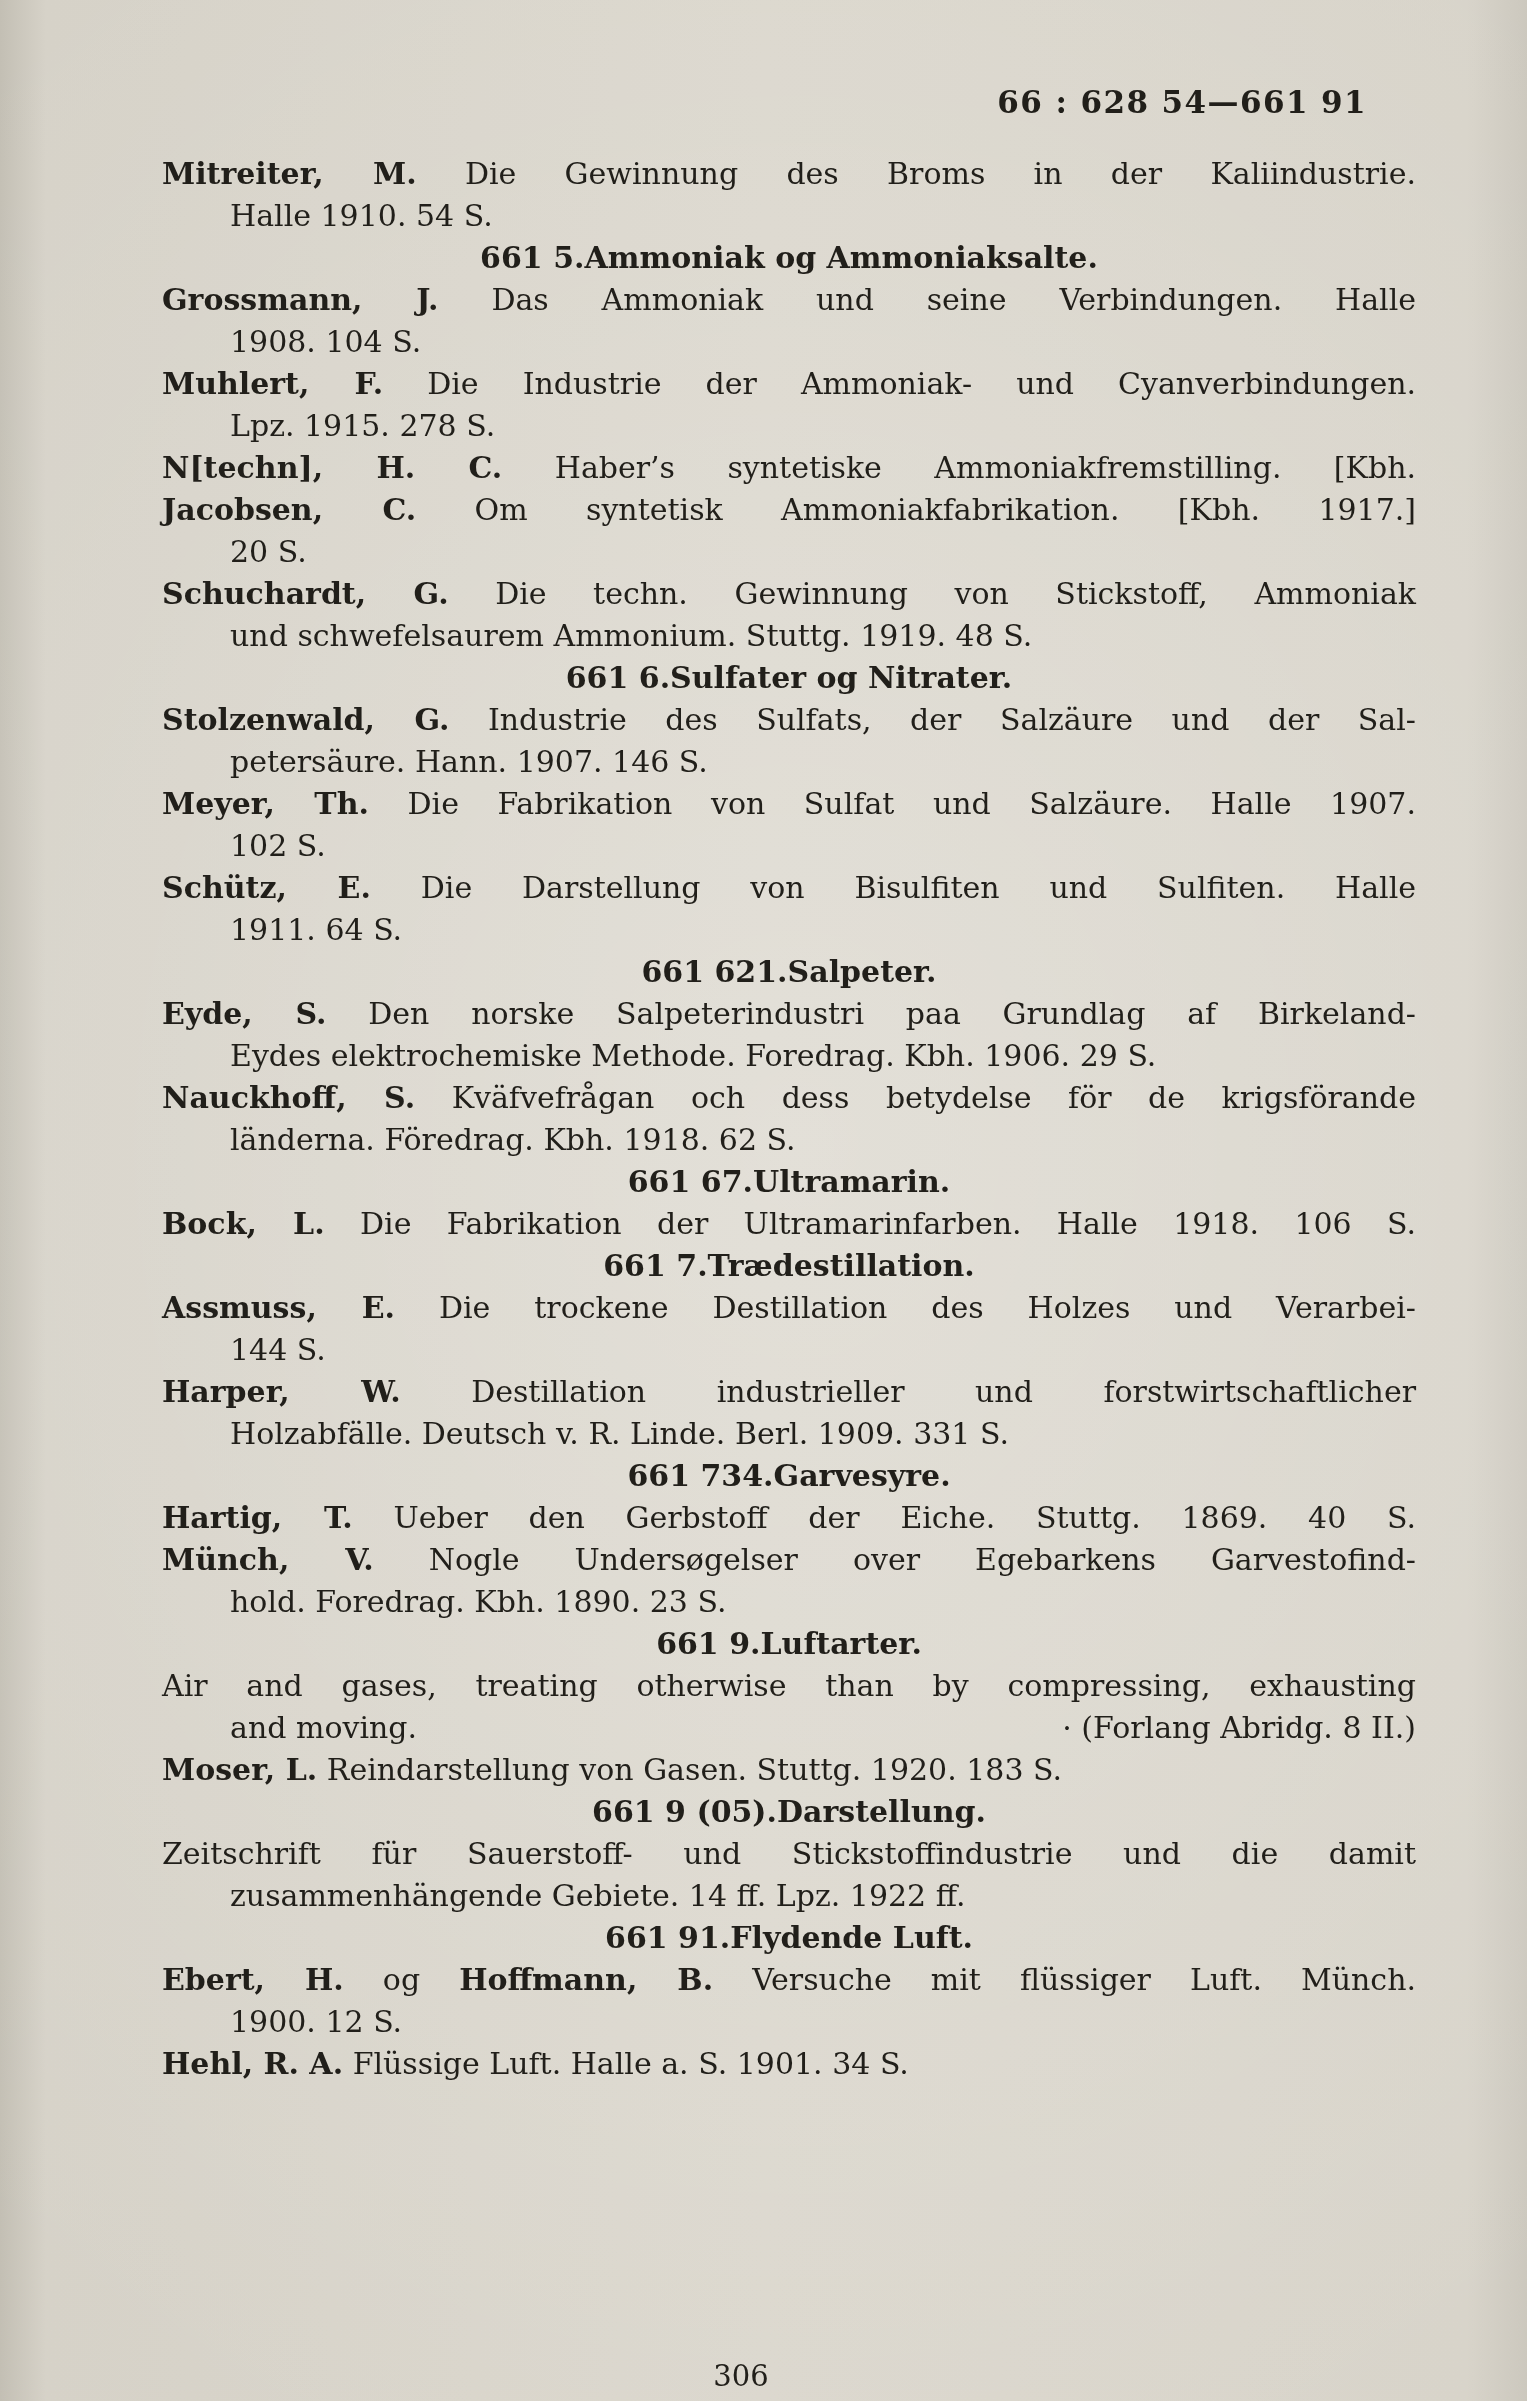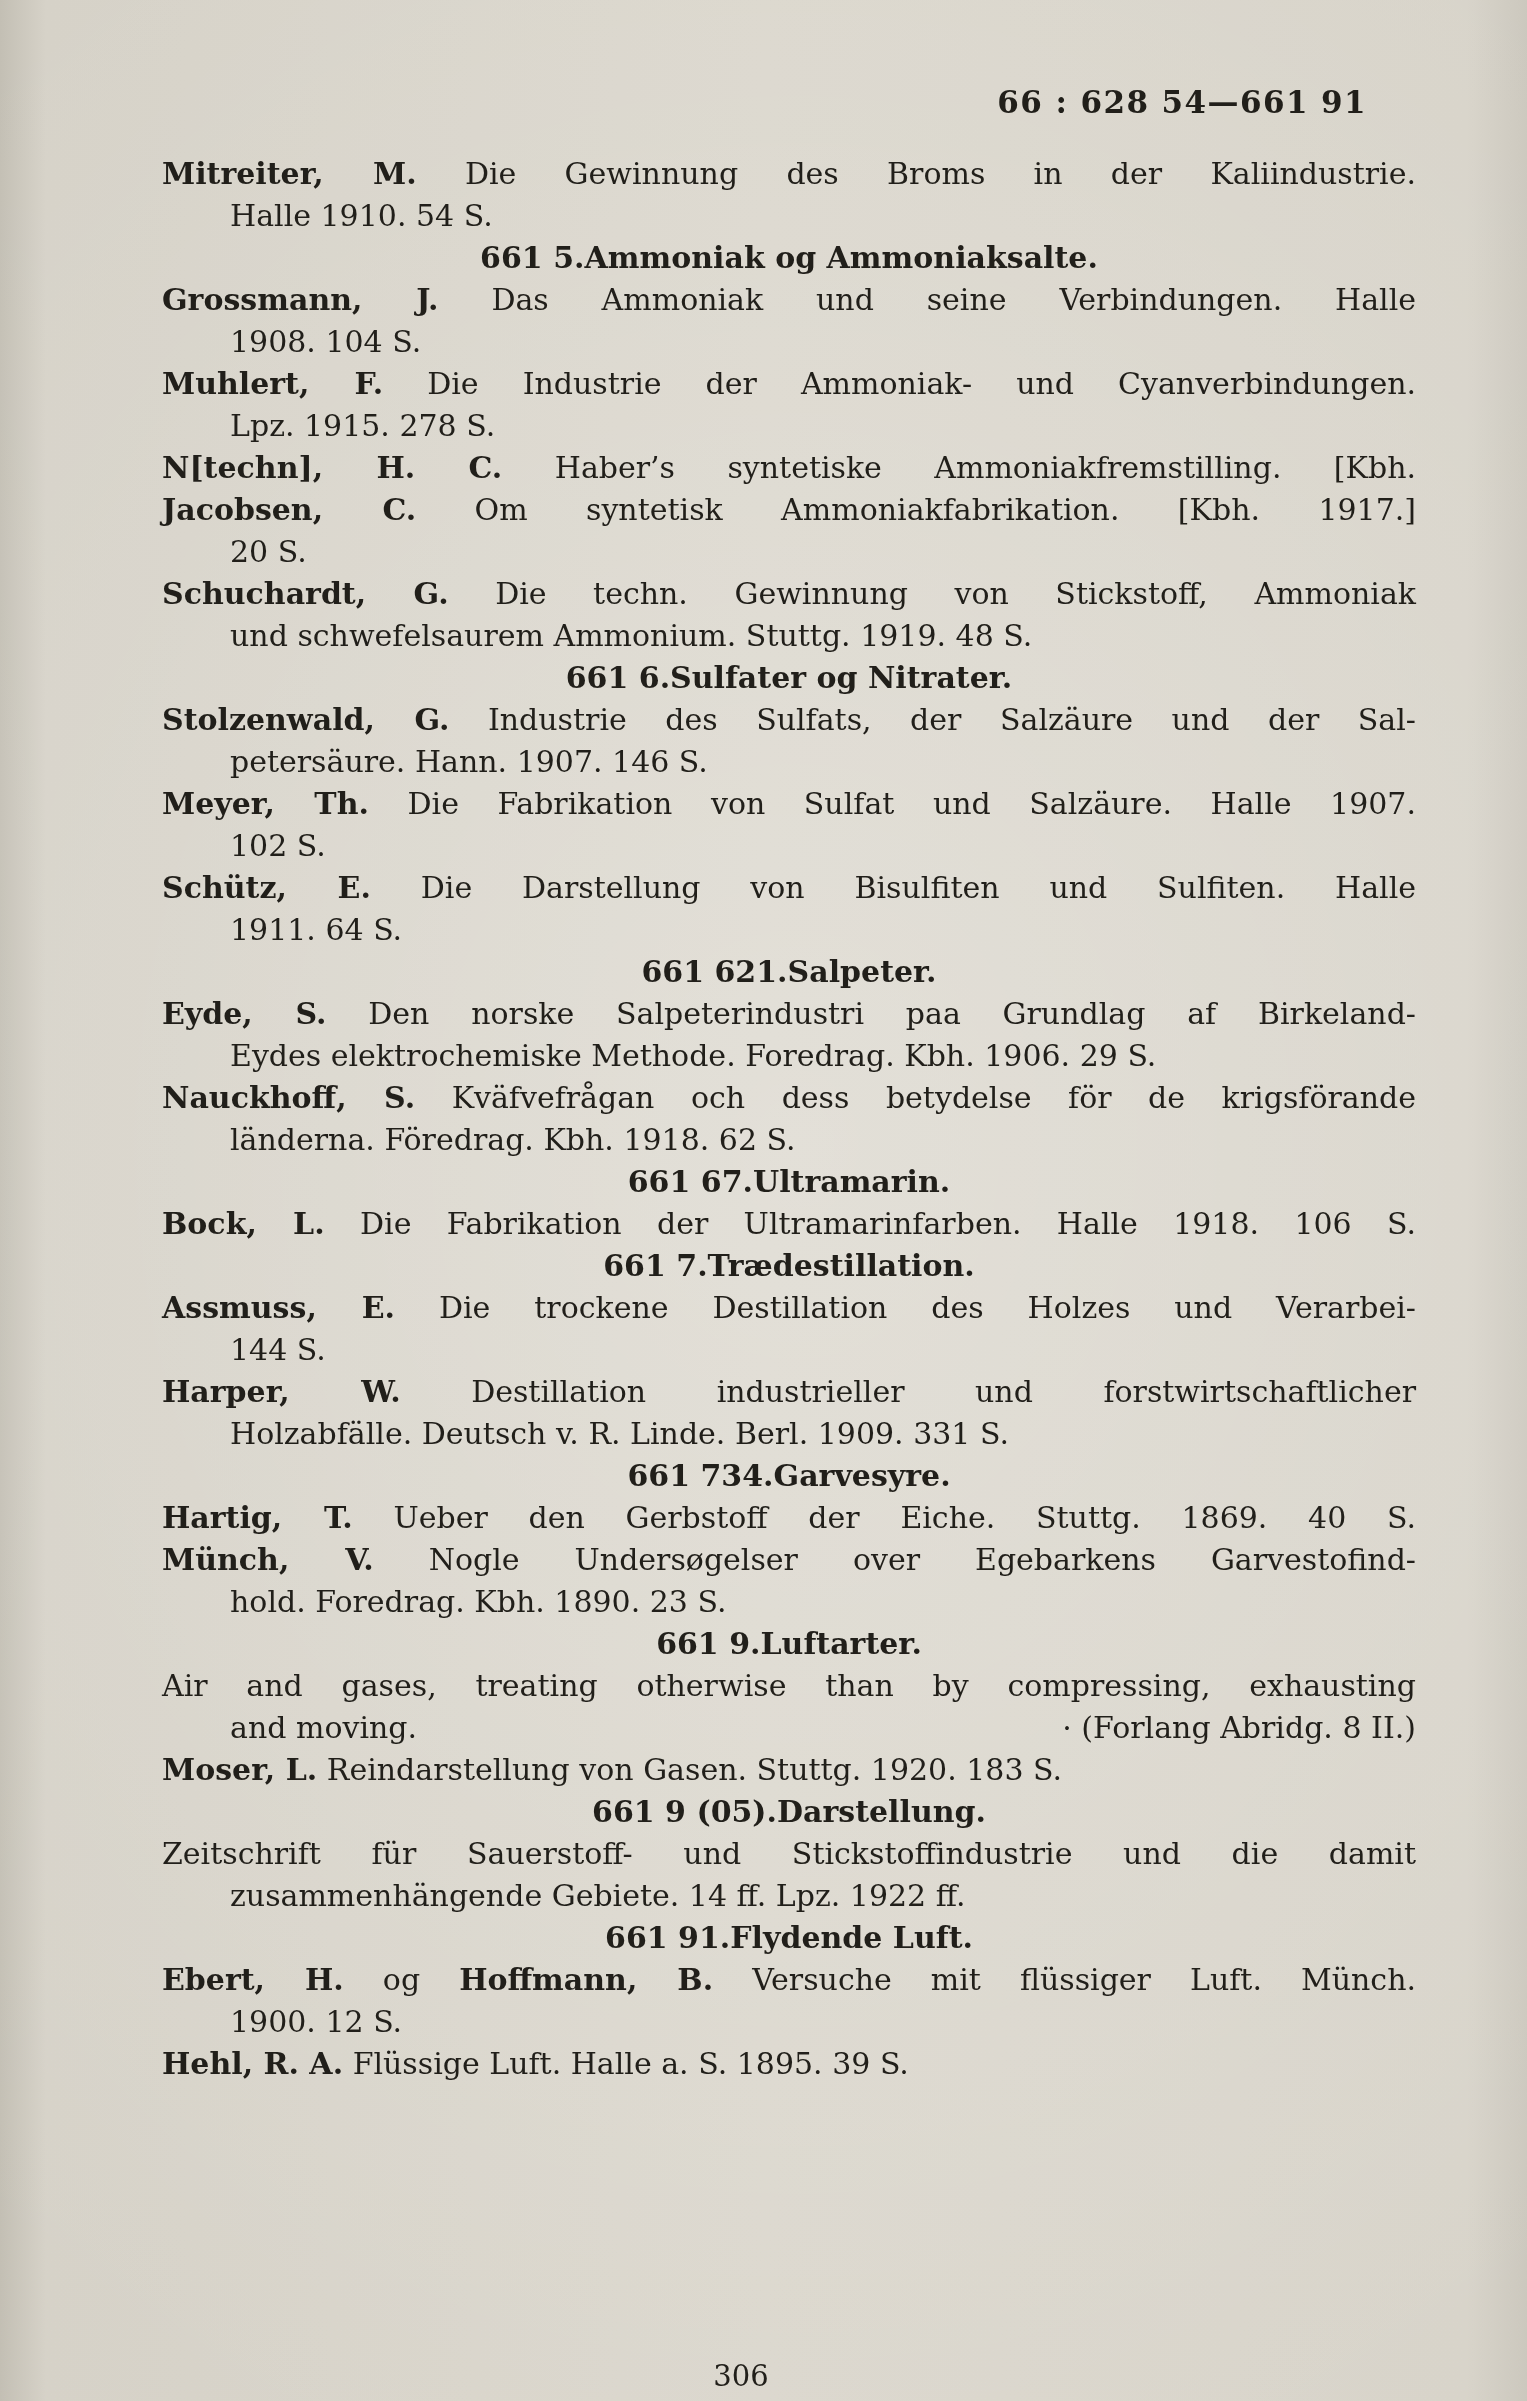--- a/index.html
+++ b/index.html
@@ -134,19 +134,19 @@
         <span>Darstellung.</span>
       </div>
       <div class="line justify"><span>Zeitschrift für Sauerstoff- und Stickstoffindustrie und die damit</span></div>
       <div class="line indent"><span>zusammenhängende Gebiete.  14 ff.  Lpz. 1922 ff.</span></div>
       <div class="line split bold">
         <span>661 91.</span>
         <span>Flydende Luft.</span>
       </div>
       <div class="line justify"><b>Ebert, H.</b> <span>og</span> <b>Hoffmann, B.</b> <span>Versuche mit flüssiger Luft.  Münch.</span></div>
       <div class="line indent"><span>1900.  12 S.</span></div>
-      <div class="line"><b>Hehl, R. A.</b> <span>Flüssige Luft.  Halle a. S. 1895.  39 S.</span></div>
+      <div class="line"><b>Hehl, R. A.</b> <span>Flüssige Luft.  Halle a. S. 1901.  34 S.</span></div>
     </div>
 
   <div class="page-number">306</div>
 
 </div>
 
 
 </body></html>

